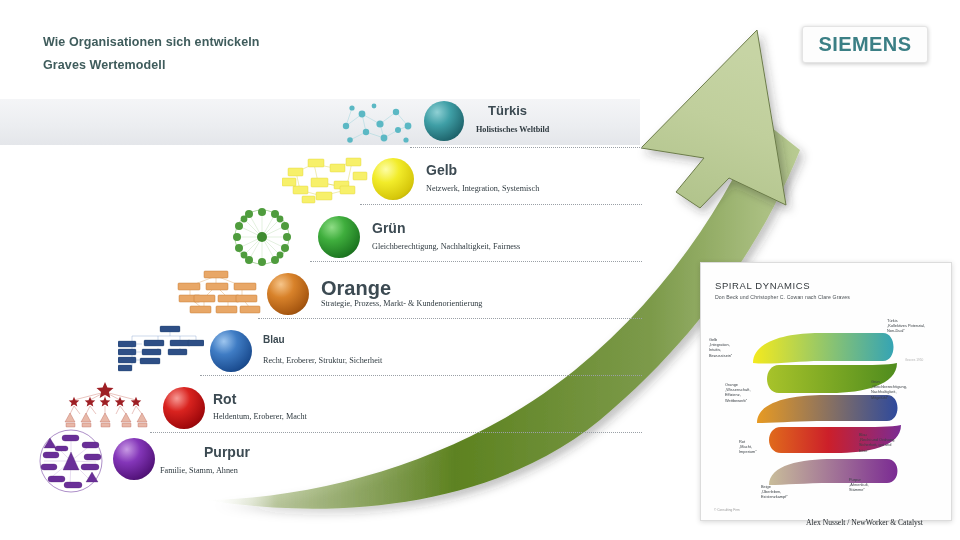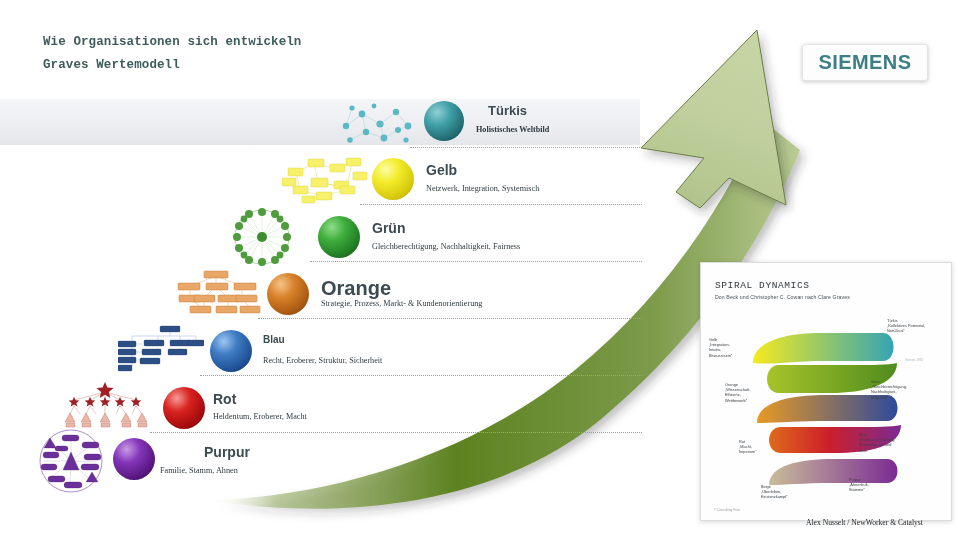--- a/index.html
+++ b/index.html
@@ -7,28 +7,28 @@
     width:960px;height:540px;overflow:hidden;
     background:#ffffff;
     font-family:"Liberation Serif", serif;
     position:relative;
   }
   #slide{position:absolute;inset:0;background:#fff;}
 
   
   .title-block{position:absolute;left:43px;top:31px;}
   .title-line{
-    font-family:Liberation Mono, monospace;
+    font-family:Liberation Sans, sans-serif;
     font-weight:bold;font-size:12.5px;color:#3f5c5c;
     letter-spacing:.1px;line-height:23px;white-space:nowrap;
   }
 
   
   .siemens-logo{
-    position:absolute;left:802px;top:44px;width:124px;height:35px;
+    position:absolute;left:802px;top:26px;width:124px;height:35px;
     background:#fdfdfd;border:1px solid #e4e4e4;border-radius:3px;
     box-shadow:0 1px 4px rgba(0,0,0,.22);
     display:flex;align-items:center;justify-content:center;
   }
   .siemens-logo span{
     font-family:"Liberation Sans", sans-serif;
     font-weight:bold;font-size:20px;color:#3b7f85;letter-spacing:.4px;
   }
 
   
@@ -67,21 +67,21 @@
 
   
   .inset{
     position:absolute;left:700px;top:262px;width:250px;height:257px;
     background:#fefefe;border:1px solid #dcdcdc;
     box-shadow:0 1px 5px rgba(0,0,0,.16);
     overflow:hidden;
   }
   .inset-title{
     position:absolute;left:14px;top:17px;
-    font-family:Liberation Mono, monospace;
+    font-family:Liberation Sans, sans-serif;
     font-size:9.5px;letter-spacing:.6px;color:#33393d;
   }
   .inset-sub{
     position:absolute;left:14px;top:31px;
     font-family:"Liberation Sans", sans-serif;
     font-size:5.2px;color:#4a5055;letter-spacing:.1px;
   }
   .inset-foot{
     position:absolute;left:13px;top:245px;
     font-size:3.2px;color:#9a9a9a;font-family:"Liberation Sans",sans-serif;

